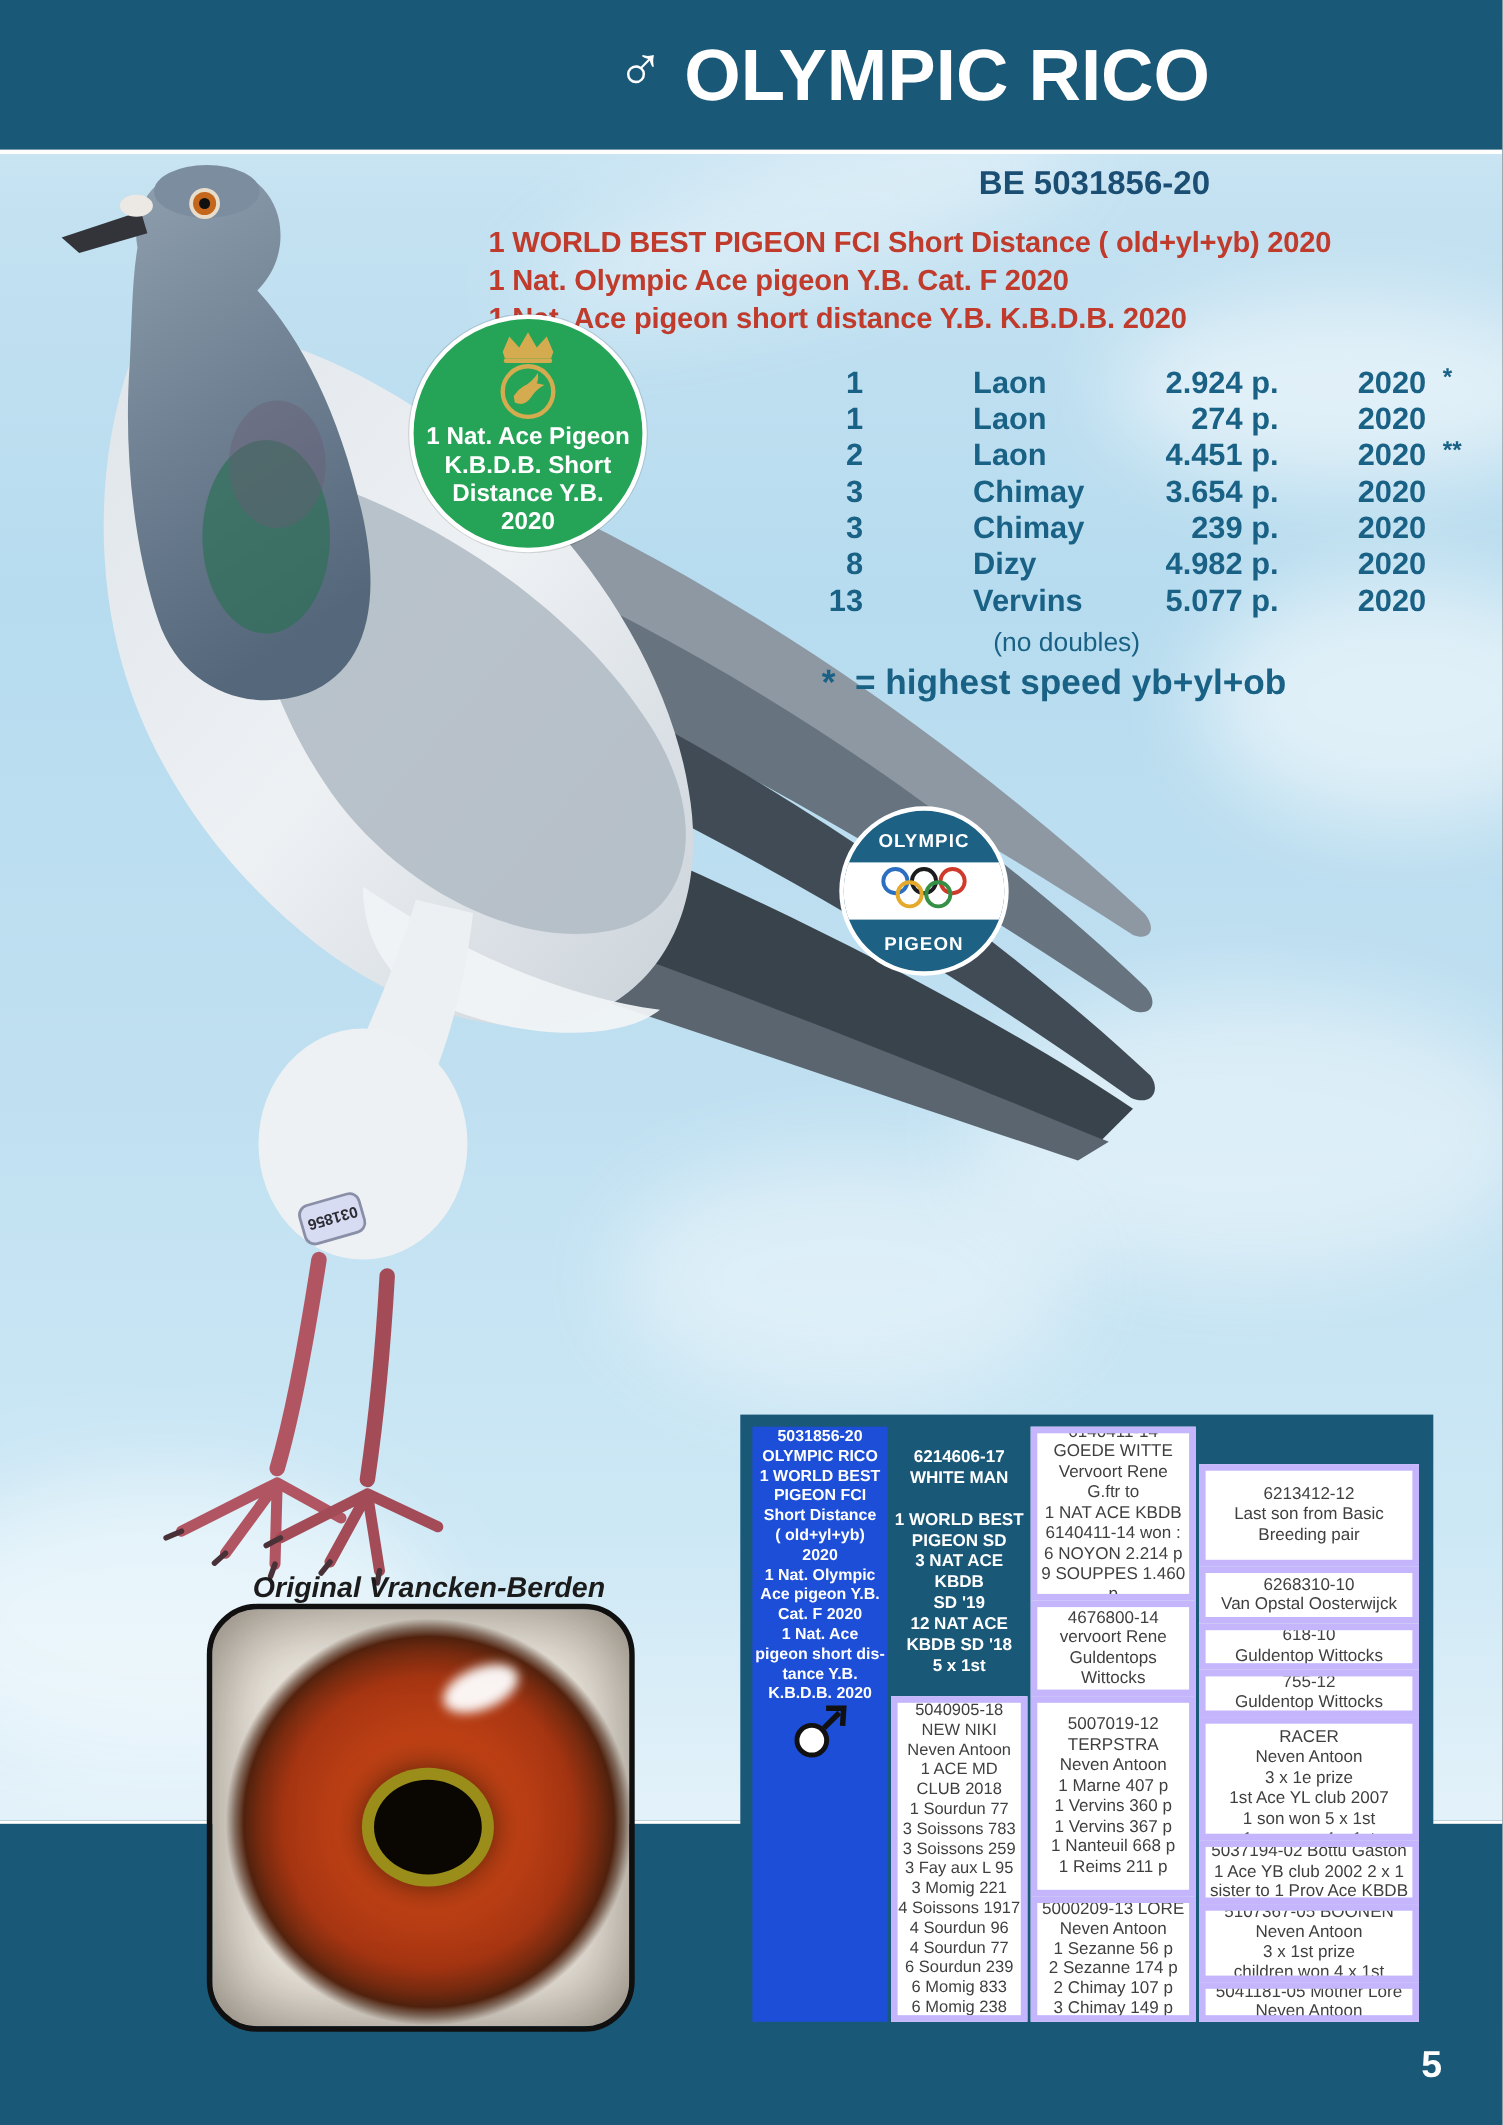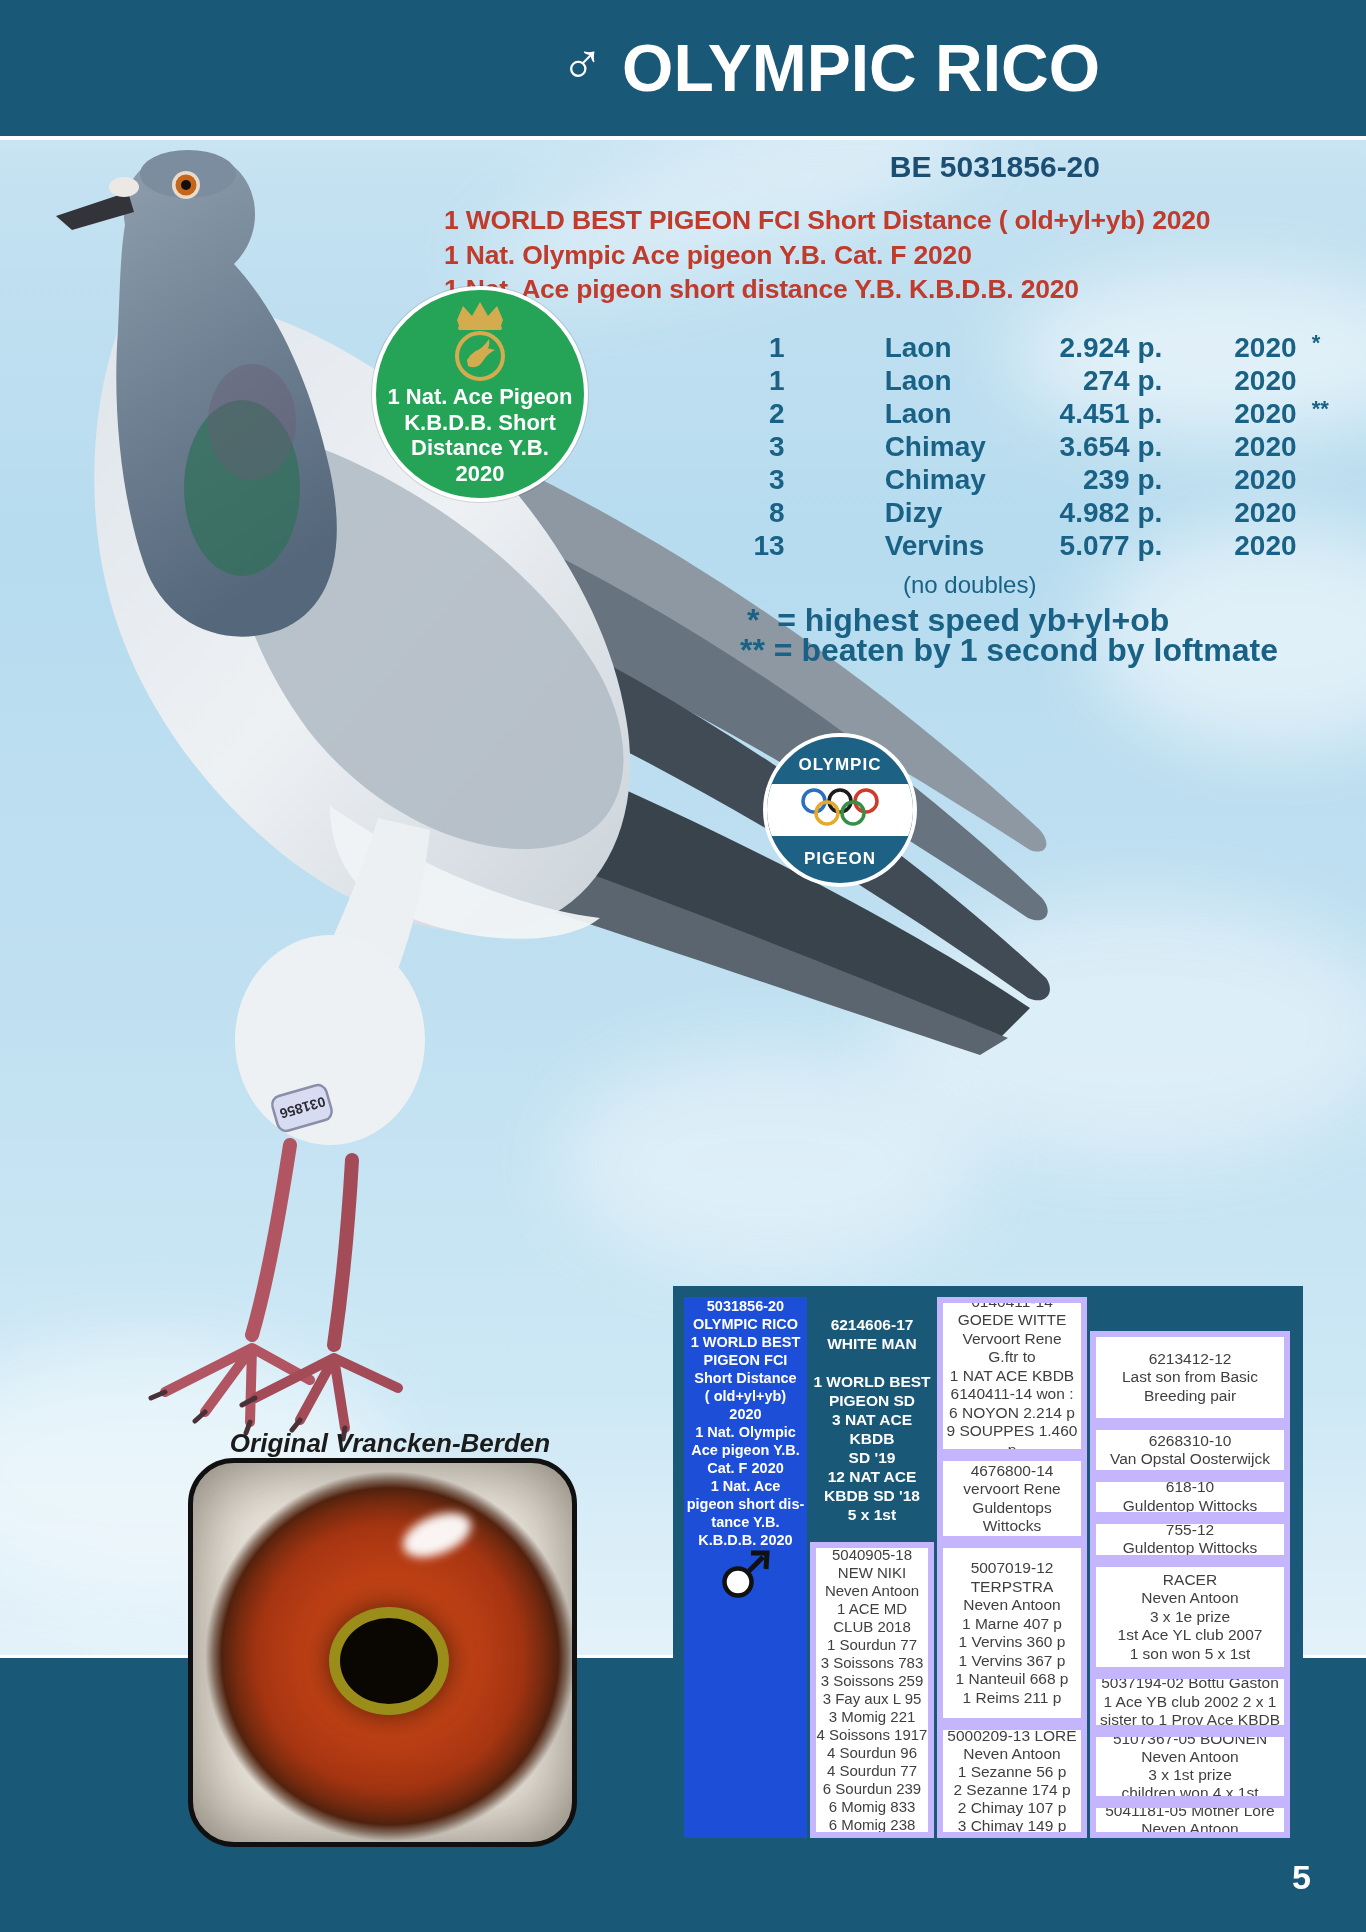--- a/index.html
+++ b/index.html
@@ -206,21 +206,20 @@
     <div class="rrow">
       <span class="r-pos">13</span>
         <span class="r-race">Vervins</span>
         <span class="r-pts">5.077 p.</span>
         <span class="r-year">2020</span>
         <span class="r-note"></span>
     </div>
   </div>
   <div class="nodoubles">(no doubles)</div>
   <div class="fnote" style="left:747px;top:602px;">*  = highest speed yb+yl+ob</div>
-  <div class="fnote" style="left:740px;top:632px;">** = beaten by 1 second by loftmate</div>
 
   <svg class="olym" width="158" height="158" viewBox="-79 -79 158 158">
     <defs>
         <clipPath id="olyclip">
           <circle cx="0" cy="0" r="73"></circle>
         </clipPath>
       </defs>
     <circle cx="0" cy="0" r="75" fill="#1d6285" stroke="#ffffff" stroke-width="4"></circle>
     <rect x="-75" y="-26" width="150" height="52" fill="#ffffff" clip-path="url(#olyclip)"></rect>
     <g>

